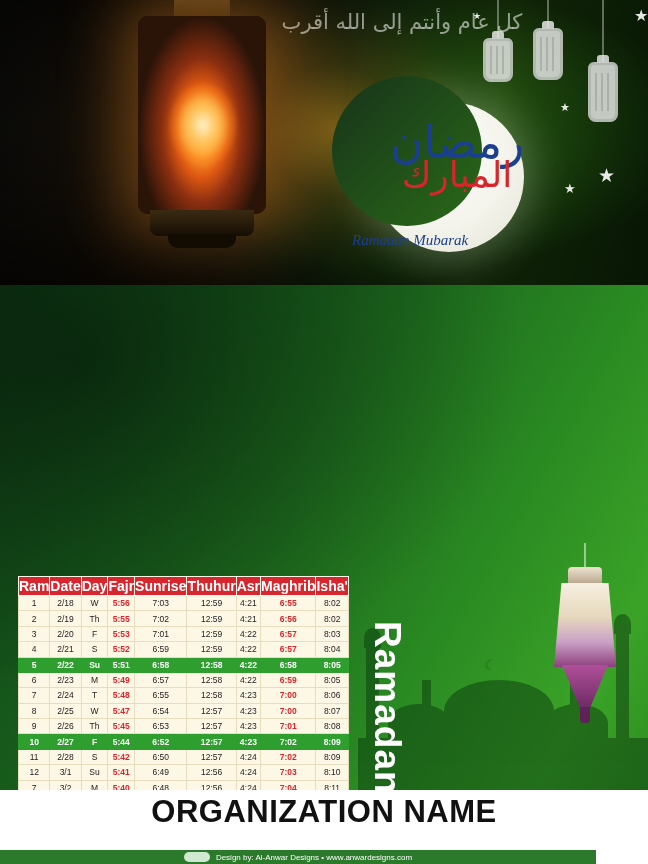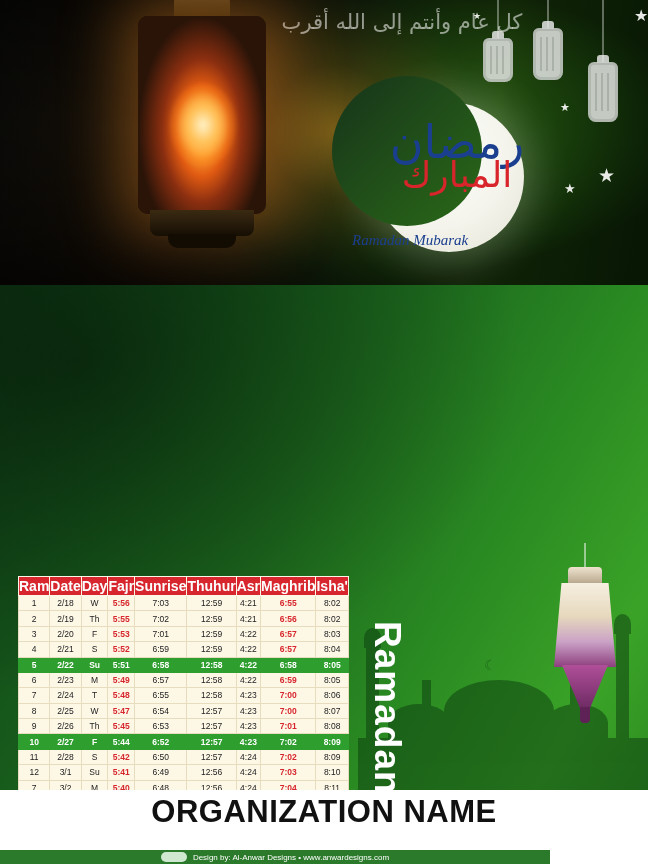--- a/index.html
+++ b/index.html
@@ -101,21 +101,21 @@
   
   .vtitle{position:absolute;left:330px;top:292px;width:60px;height:470px;}
   .vt-main{position:absolute;left:-88px;top:168px;width:290px;transform:rotate(90deg);
     font-size:37px;font-weight:bold;color:#fff;letter-spacing:1px;text-align:left;white-space:nowrap;}
 
   
   .footer{position:absolute;left:0;top:790px;width:648px;height:74px;background:#fff;}
   .org{position:absolute;left:0;top:4px;width:648px;text-align:center;
     font-size:31px;font-weight:bold;color:#111;letter-spacing:.5px;}
   .contact{position:absolute;left:0;top:44px;width:648px;text-align:center;font-size:9.5px;color:#111;}
-  .credit{position:absolute;left:0;top:60px;width:550px;height:14px;background:#2b7a2b;color:#fff;font-size:8px;
+  .credit{position:absolute;left:0;top:60px;width:596px;height:14px;background:#2b7a2b;color:#fff;font-size:8px;
     display:flex;align-items:center;justify-content:center;gap:6px;}
   .credit .badge{width:26px;height:10px;border-radius:5px;background:#cfe8cf;display:inline-block;}
 </style>
 </head>
 <body>
 
 <div class="poster">
 
   <div class="topband">
     <div class="arabic-top">كل عام وأنتم إلى الله أقرب</div>

